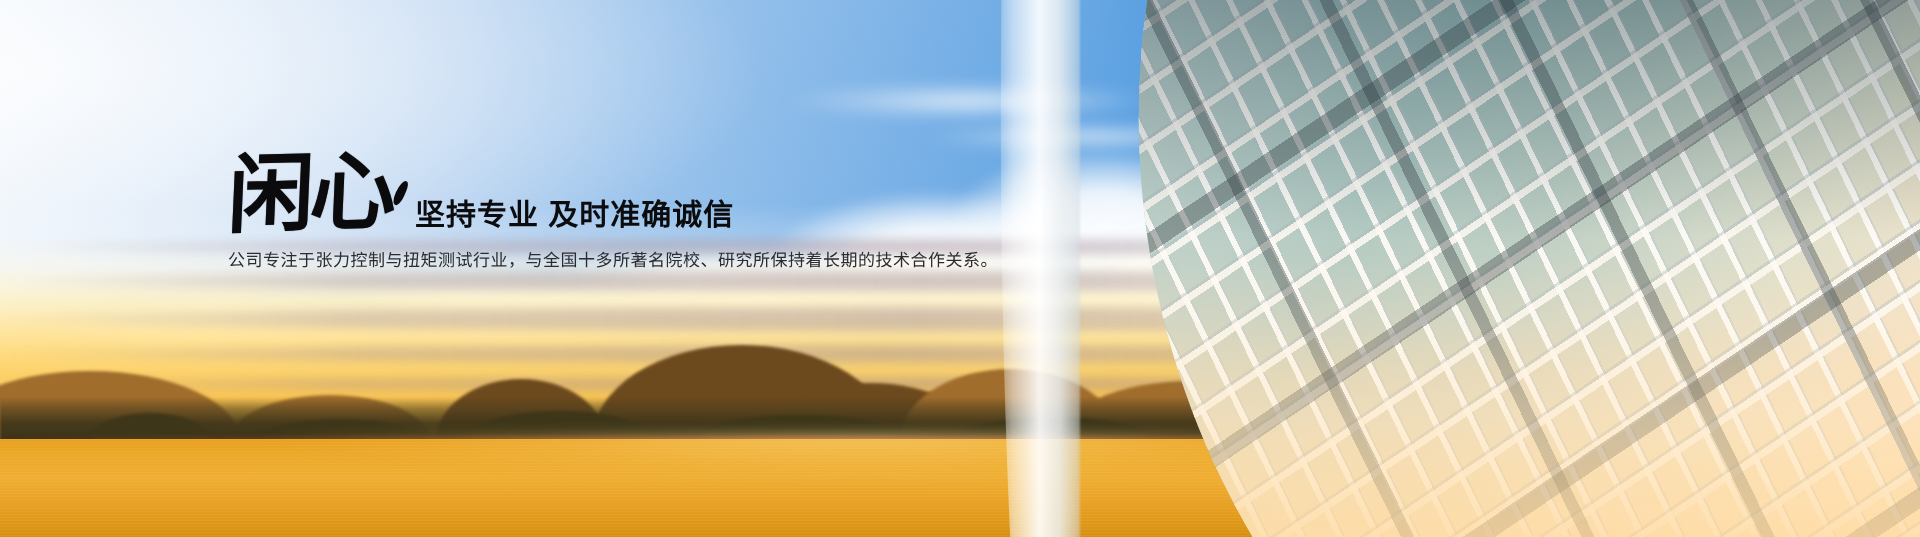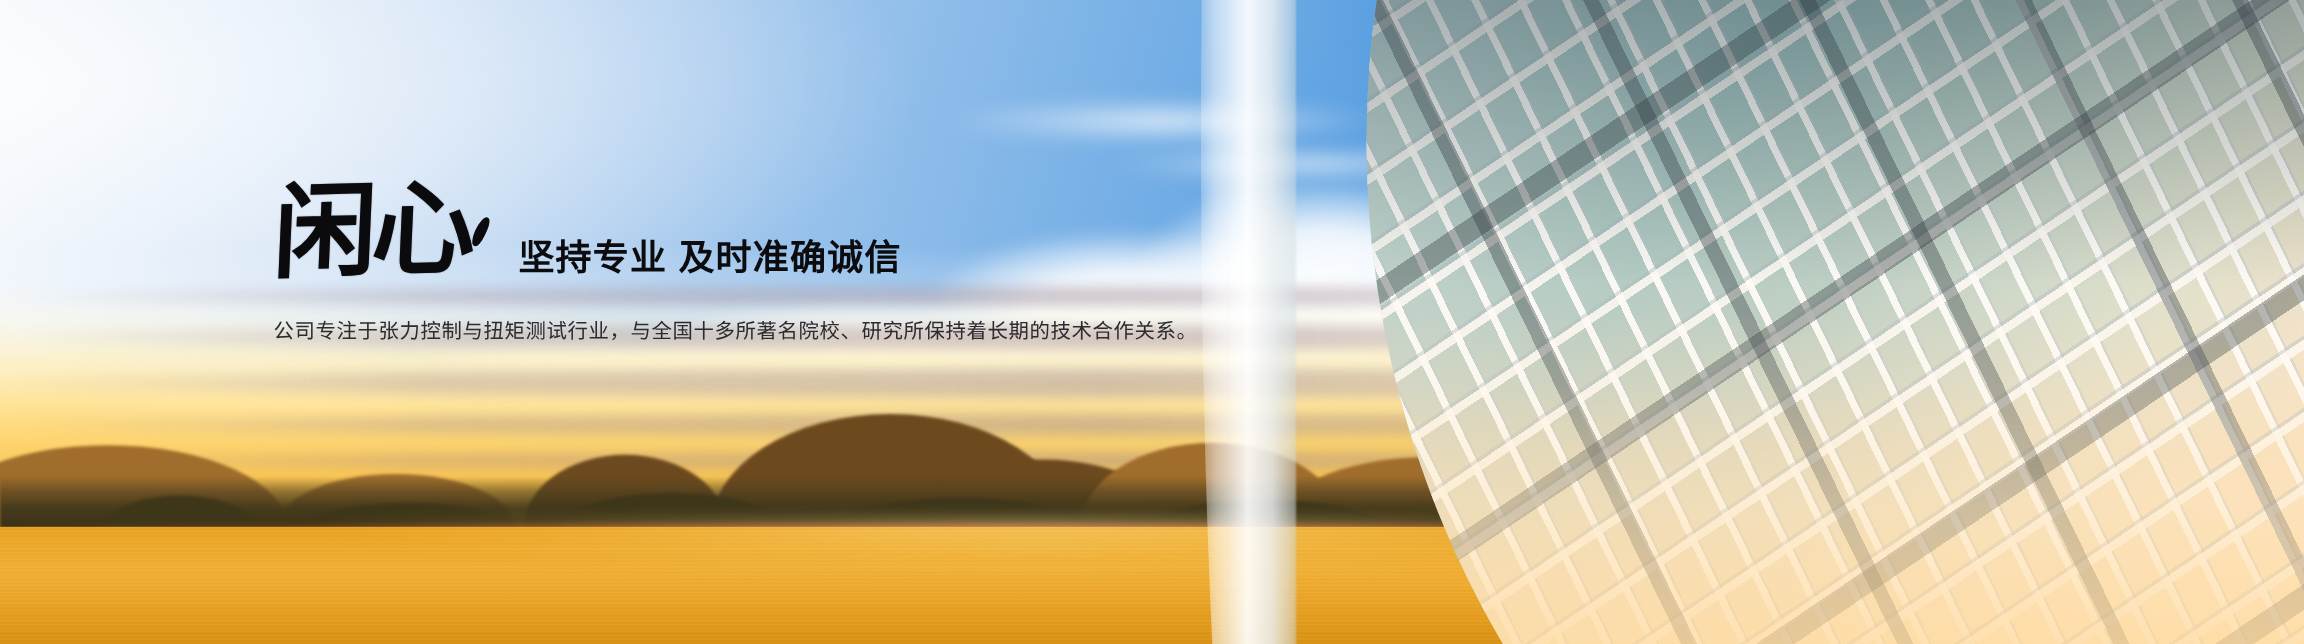--- a/index.html
+++ b/index.html
@@ -302,24 +302,24 @@
     transform:rotate(24deg);
     margin:0 0 34px -6px;
   }
   .tagline{
     font-size:30px;
     font-weight:700;
     color:#0c0c0e;
     letter-spacing:1px;
     white-space:nowrap;
     padding-bottom:6px;
-    margin-left:17px;
+    margin-left:0;
   }
   .subcopy{
-    margin-top:22px;
+    margin-top:6px;
     font-size:17px;
     color:#2b2b30;
     letter-spacing:.5px;
     white-space:nowrap;
   }
 </style>
 </head>
 <body>
 
 <div class="stage">

